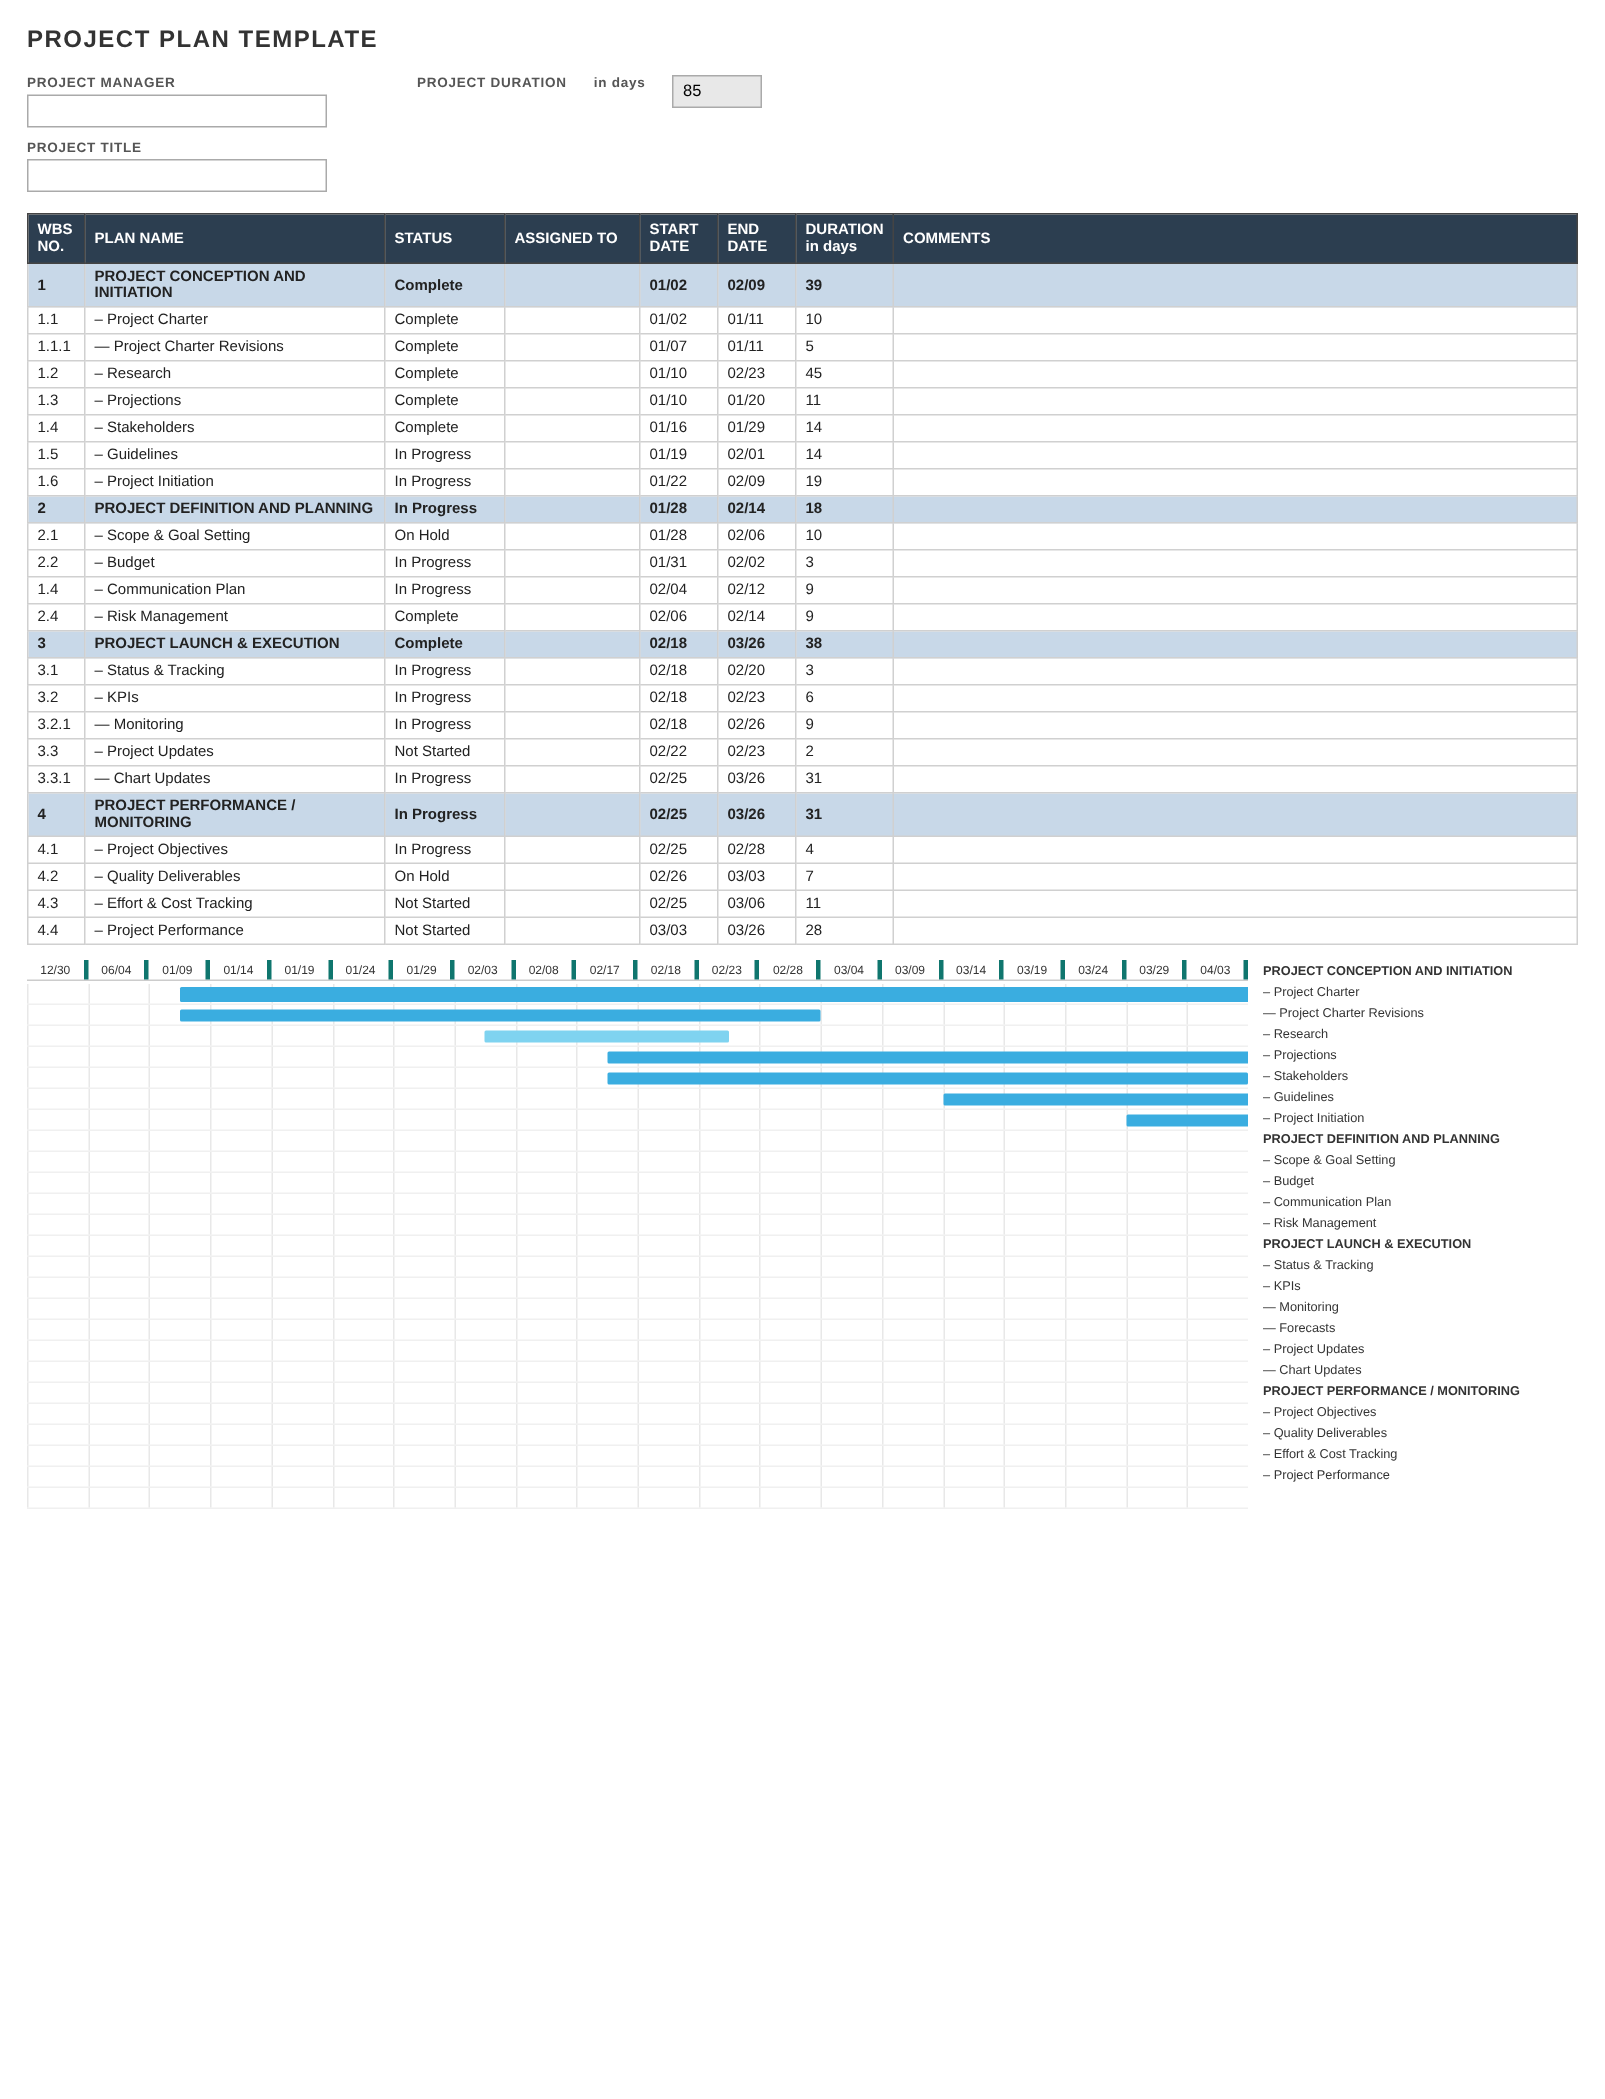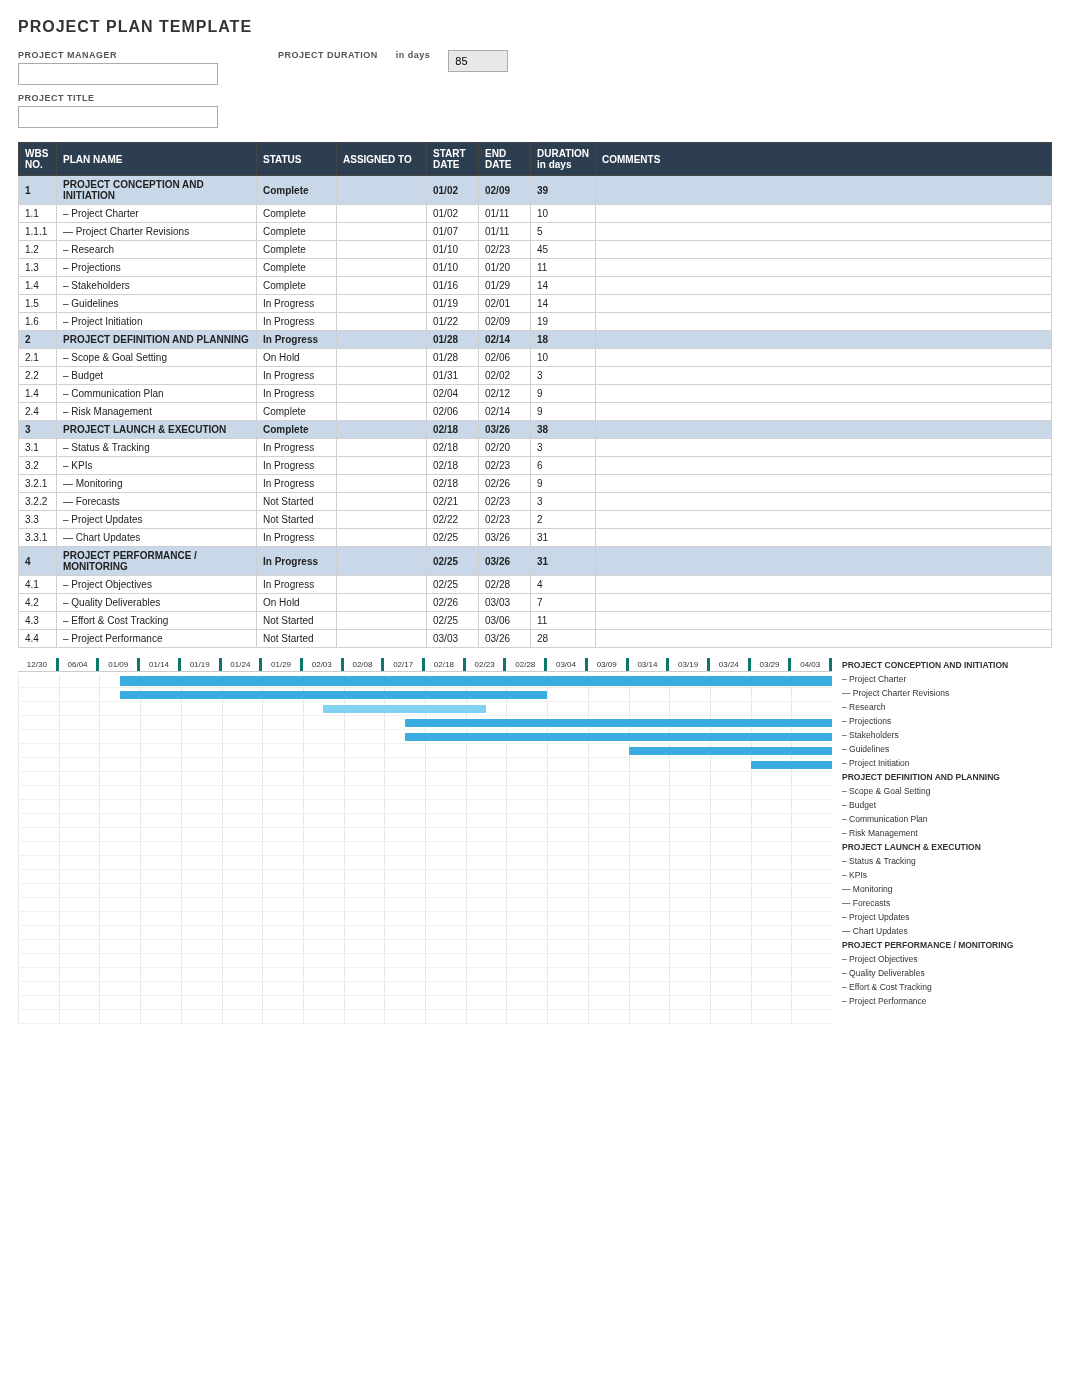--- a/index.html
+++ b/index.html
@@ -247,30 +247,20 @@
     <td></td>
   </tr>
       <tr>
     <td>3.2.1</td>
     <td>— Monitoring</td>
     <td>In Progress</td>
     <td></td>
     <td>02/18</td>
     <td>02/26</td>
     <td>9</td>
-    <td></td>
-  </tr>
-      <tr>
-    <td>3.2.2</td>
-    <td>— Forecasts</td>
-    <td>Not Started</td>
-    <td></td>
-    <td>02/21</td>
-    <td>02/23</td>
-    <td>3</td>
     <td></td>
   </tr>
       <tr>
     <td>3.3</td>
     <td>– Project Updates</td>
     <td>Not Started</td>
     <td></td>
     <td>02/22</td>
     <td>02/23</td>
     <td>2</td>

